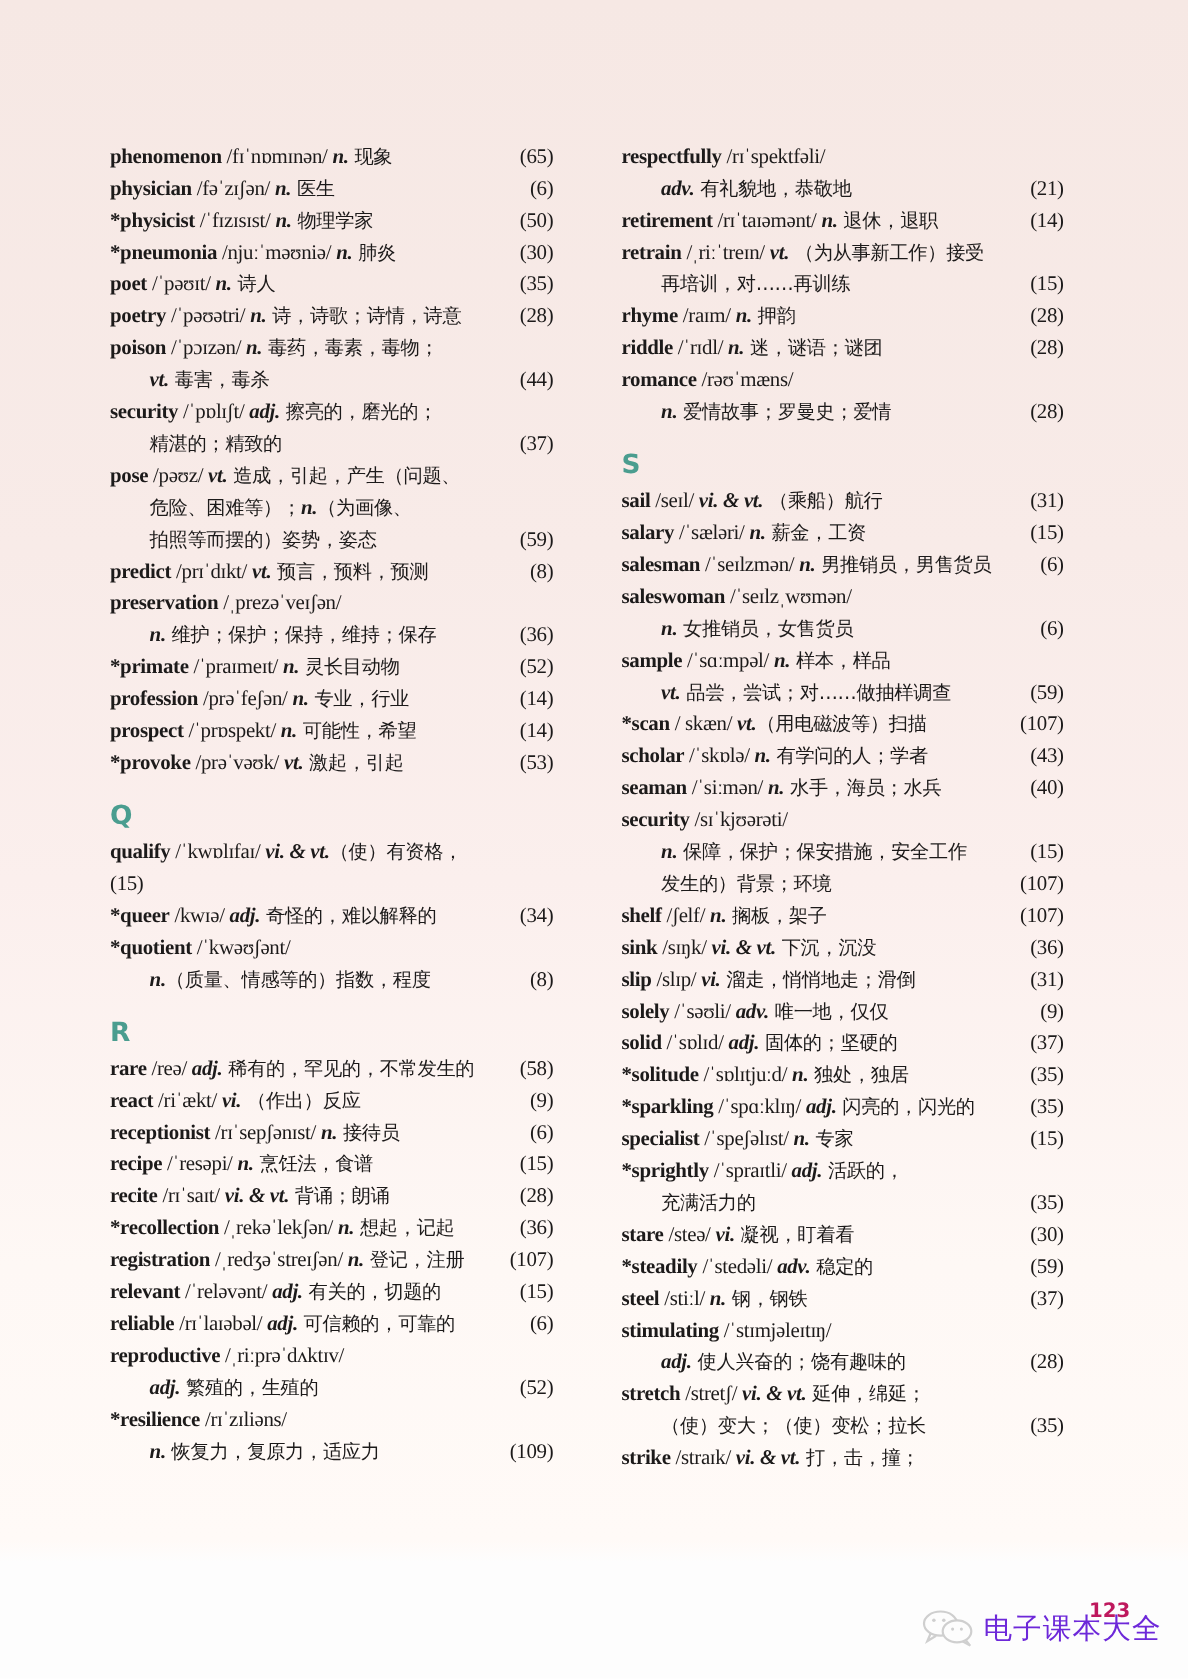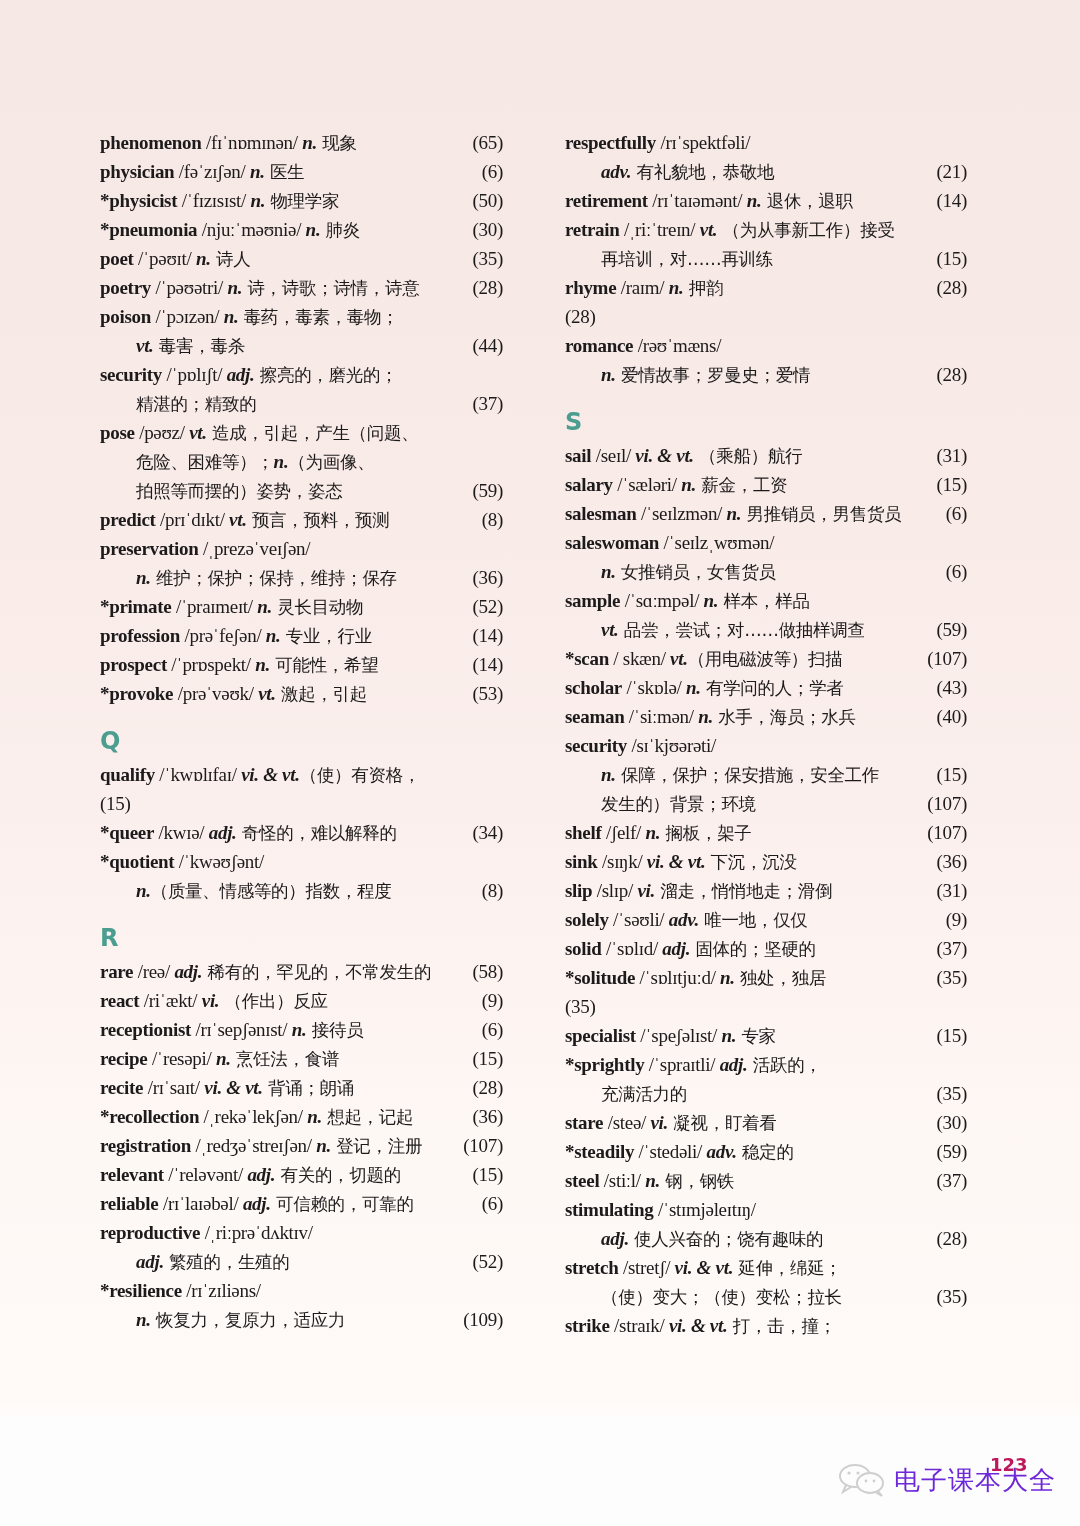--- a/index.html
+++ b/index.html
@@ -215,20 +215,21 @@
     </div>
     <div class="line cont">
       <span class="txt"><span class="cn">再培训，对……再训练</span></span>
       <span class="ref">(15)</span>
     </div>
     <div class="line">
       <span class="txt"><span class="hw">rhyme</span><span class="ph">  /raɪm/ </span><span class="pos">n.</span><span class="cn"> 押韵</span></span>
       <span class="ref">(28)</span>
     </div>
     <div class="line">
+      <span class="txt"><span class="hw">riddle</span><span class="ph"> /ˈrɪdl/ </span><span class="pos">n.</span><span class="cn"> 迷，谜语；谜团</span></span>
       <span class="ref">(28)</span>
     </div>
     <div class="line">
       <span class="txt"><span class="hw">romance</span><span class="ph"> /rəʊˈmæns/</span></span>
       <span class="ref"></span>
     </div>
     <div class="line cont">
       <span class="txt"><span class="pos">n.</span><span class="cn"> 爱情故事；罗曼史；爱情</span></span>
       <span class="ref">(28)</span>
     </div>
@@ -303,20 +304,21 @@
     </div>
     <div class="line">
       <span class="txt"><span class="hw">solid</span><span class="ph"> /ˈsɒlɪd/ </span><span class="pos">adj.</span><span class="cn"> 固体的；坚硬的</span></span>
       <span class="ref">(37)</span>
     </div>
     <div class="line">
       <span class="txt"><span class="hw">*solitude</span><span class="ph"> /ˈsɒlɪtjuːd/ </span><span class="pos">n.</span><span class="cn"> 独处，独居</span></span>
       <span class="ref">(35)</span>
     </div>
     <div class="line">
+      <span class="txt"><span class="hw">*sparkling</span><span class="ph"> /ˈspɑːklɪŋ/ </span><span class="pos">adj.</span><span class="cn"> 闪亮的，闪光的</span></span>
       <span class="ref">(35)</span>
     </div>
     <div class="line">
       <span class="txt"><span class="hw">specialist</span><span class="ph"> /ˈspeʃəlɪst/ </span><span class="pos">n.</span><span class="cn"> 专家</span></span>
       <span class="ref">(15)</span>
     </div>
     <div class="line">
       <span class="txt"><span class="hw">*sprightly</span><span class="ph"> /ˈspraɪtli/ </span><span class="pos">adj.</span><span class="cn"> 活跃的，</span></span>
       <span class="ref"></span>
     </div>

